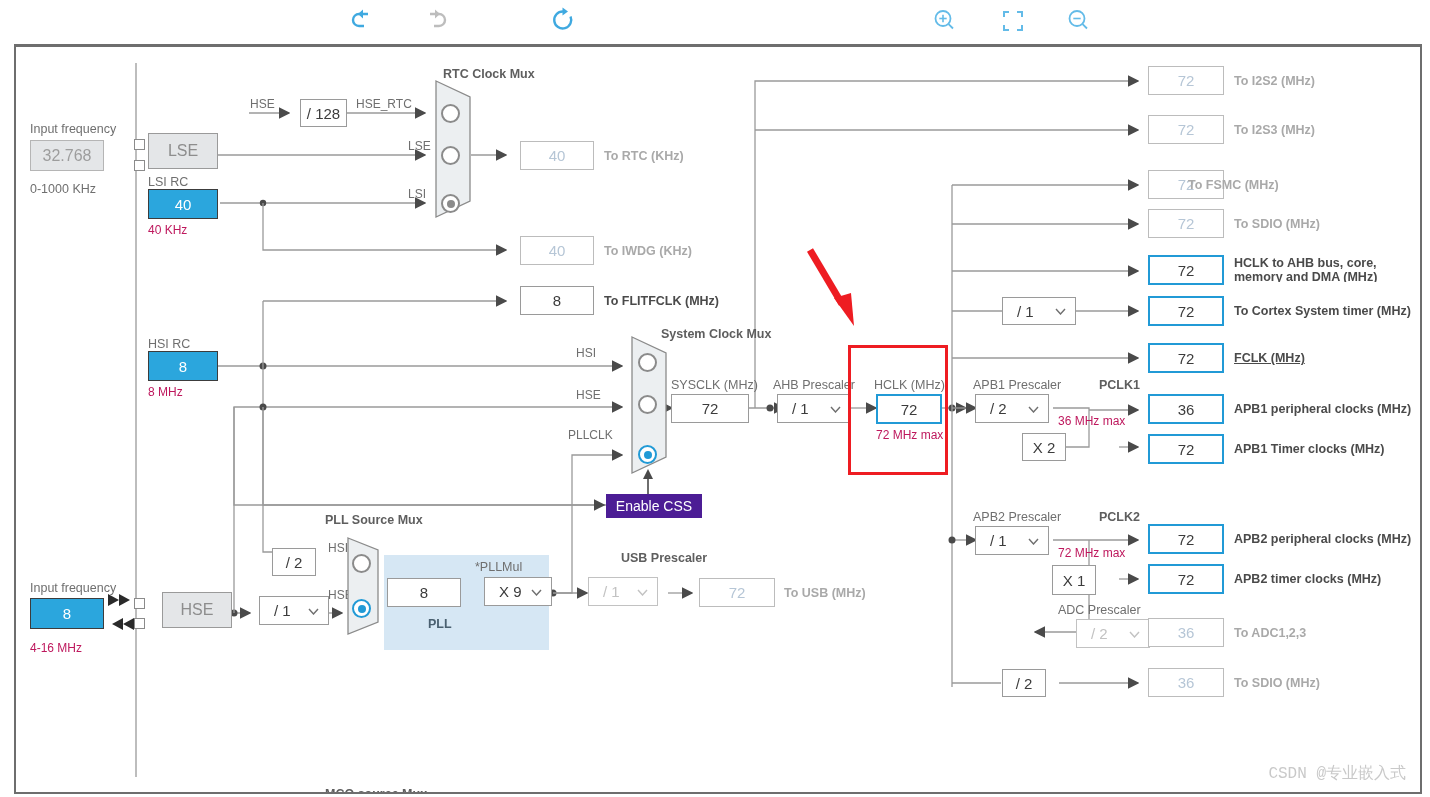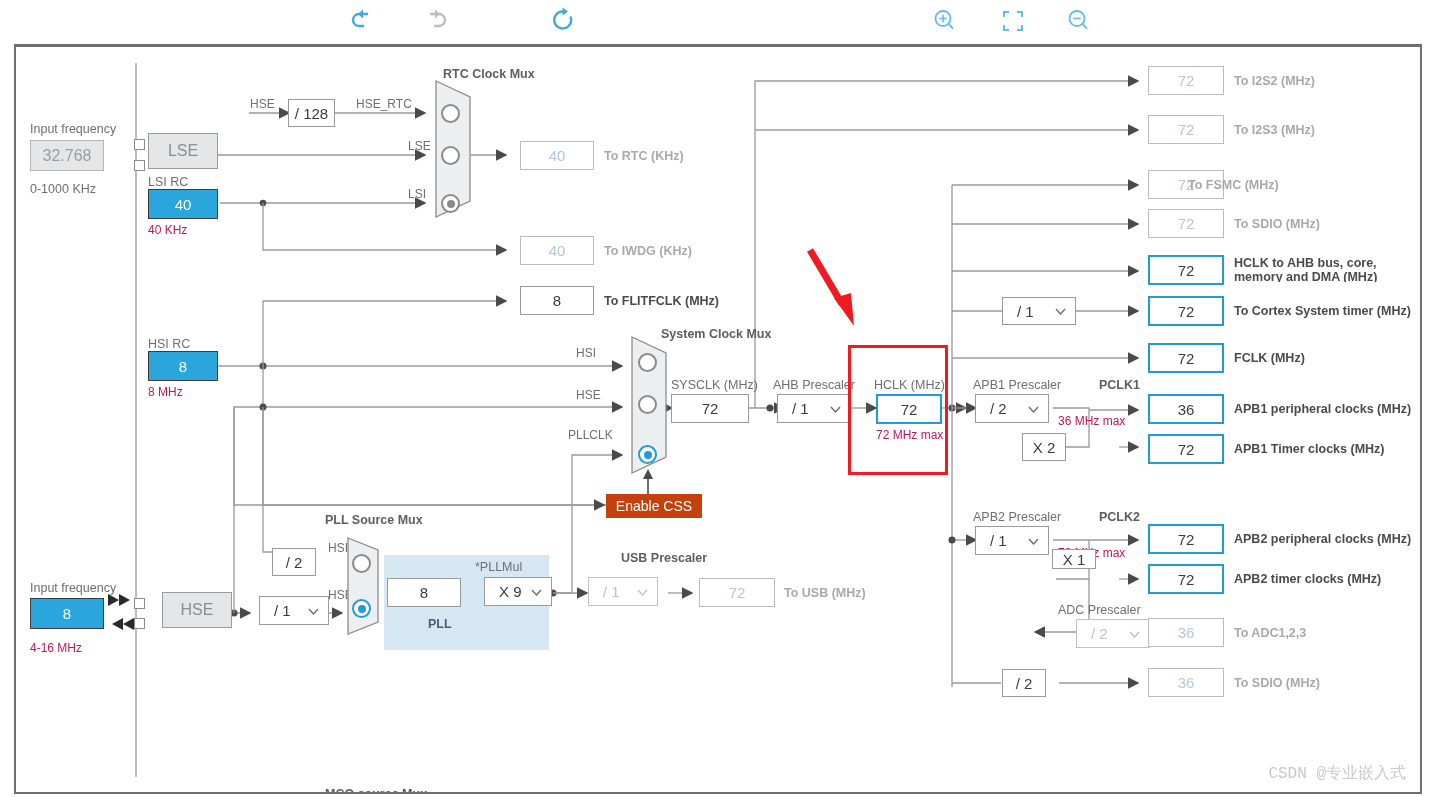--- a/index.html
+++ b/index.html
@@ -56,21 +56,21 @@
   .radio.sel{border-color:#219ad6;}
   .radio.sel::after{content:"";position:absolute;left:3.5px;top:3.5px;width:8px;height:8px;
      border-radius:50%;background:#219ad6;}
   .radio.selg{border-color:#8b8b8b;}
   .radio.selg::after{content:"";position:absolute;left:3.5px;top:3.5px;width:8px;height:8px;
      border-radius:50%;background:#8b8b8b;}
 
   
   #pll-panel{position:absolute;background:#d6e7f4;}
   
-  #enable-css{position:absolute;background:#c2410c;color:#fff;font-size:14px;
+  #enable-css{position:absolute;background:#4c1d95;color:#fff;font-size:14px;
      display:flex;align-items:center;justify-content:center;cursor:pointer;}
   
   #hclk-highlight{position:absolute;border:3px solid #ee1c22;background:transparent;}
   
   #red-arrow{position:absolute;}
   
   .pin{position:absolute;width:9px;height:9px;border:1px solid #8b8b8b;background:#fff;}
   
   #watermark{position:absolute;right:14px;bottom:8px;font-size:16px;color:#c9c9c9;
      font-family:Liberation Mono, monospace;white-space:nowrap;}
@@ -230,21 +230,21 @@
     <div class="lbl" style="left:14px;top:135px;">0-1000 KHz</div>
     <div class="pin" style="left:118px;top:92px;"></div>
     <div class="pin" style="left:118px;top:113px;"></div>
     <div class="n box grayfill" style="left:132px;top:86px;width:70px;height:36px;">LSE</div>
 
     <div class="lbl" style="left:132px;top:128px;">LSI RC</div>
     <div class="n box cyanfill" style="left:132px;top:142px;width:70px;height:30px;">40</div>
     <div class="blue-note" style="left:132px;top:176px;">40 KHz</div>
 
     <div class="sig" style="left:234px;top:50px;">HSE</div>
-    <div class="n box" style="left:272px;top:52px;width:47px;height:28px;">/ 128</div>
+    <div class="n box" style="left:284px;top:52px;width:47px;height:28px;">/ 128</div>
     <div class="sig" style="left:340px;top:50px;">HSE_RTC</div>
     <div class="sig" style="left:392px;top:92px;">LSE</div>
     <div class="sig" style="left:392px;top:140px;">LSI</div>
 
     <div class="lbl b" style="left:390px;top:20px;">RTC Clock Mux</div>
     <div class="mux" style="left:418px;top:32px;">
       <svg width="40" height="140" viewBox="0 0 40 140">
         <path d="M2 2 L36 18 L36 122 L2 138 Z" fill="#eceff1" stroke="#8b8b8b" stroke-width="1.3"></path>
       </svg>
     </div>
@@ -337,21 +337,21 @@
     <div class="dd" style="left:959px;top:479px;width:74px;height:29px;">
       <span>/ 1</span>
       <span class="chev">
         <svg width="11" height="7" viewBox="0 0 11 7">
             <path d="M1 1 L5.5 6 L10 1" fill="none" stroke="#6f6f6f" stroke-width="1.4"></path>
           </svg>
       </span>
     </div>
     <div class="lbl b" style="left:1046px;top:463px;">PCLK2</div>
     <div class="blue-note" style="left:1042px;top:499px;">72 MHz max</div>
-    <div class="n box" style="left:1036px;top:502px;width:44px;height:20px;">X 1</div>
+    <div class="n box" style="left:1036px;top:518px;width:44px;height:30px;">X 1</div>
 
     <div class="lbl" style="left:1042px;top:556px;">ADC Prescaler</div>
     <div class="dd dim" style="left:1060px;top:572px;width:74px;height:29px;">
       <span>/ 2</span>
       <span class="chev">
         <svg width="11" height="7" viewBox="0 0 11 7">
             <path d="M1 1 L5.5 6 L10 1" fill="none" stroke="#c2c2c2" stroke-width="1.4"></path>
           </svg>
       </span>
     </div>
@@ -430,21 +430,21 @@
     <div class="n box dim" style="left:1132px;top:162px;width:76px;height:29px;">72</div>
     <div class="out-lbl dim" style="left:1218px;top:170px;">To SDIO (MHz)</div>
 
     <div class="n box blue" style="left:1132px;top:208px;width:76px;height:30px;">72</div>
     <div class="out-lbl" style="left:1218px;top:209px;width:172px;white-space:normal;line-height:14px;height:26px;overflow:hidden;">HCLK to AHB bus, core, memory and DMA (MHz)</div>
 
     <div class="n box blue" style="left:1132px;top:249px;width:76px;height:30px;">72</div>
     <div class="out-lbl" style="left:1218px;top:257px;">To Cortex System timer (MHz)</div>
 
     <div class="n box blue" style="left:1132px;top:296px;width:76px;height:30px;">72</div>
-    <div class="out-lbl" style="left:1218px;top:304px;">FCLK (MHz)</div>
+    <div class="out-lbl" style="left:1218px;top:304px;text-decoration:underline;">FCLK (MHz)</div>
 
     <div class="n box blue" style="left:1132px;top:347px;width:76px;height:30px;">36</div>
     <div class="out-lbl" style="left:1218px;top:355px;">APB1 peripheral clocks (MHz)</div>
 
     <div class="n box blue" style="left:1132px;top:387px;width:76px;height:30px;">72</div>
     <div class="out-lbl" style="left:1218px;top:395px;">APB1 Timer clocks (MHz)</div>
 
     <div class="n box blue" style="left:1132px;top:477px;width:76px;height:30px;">72</div>
     <div class="out-lbl" style="left:1218px;top:485px;">APB2 peripheral clocks (MHz)</div>
 

